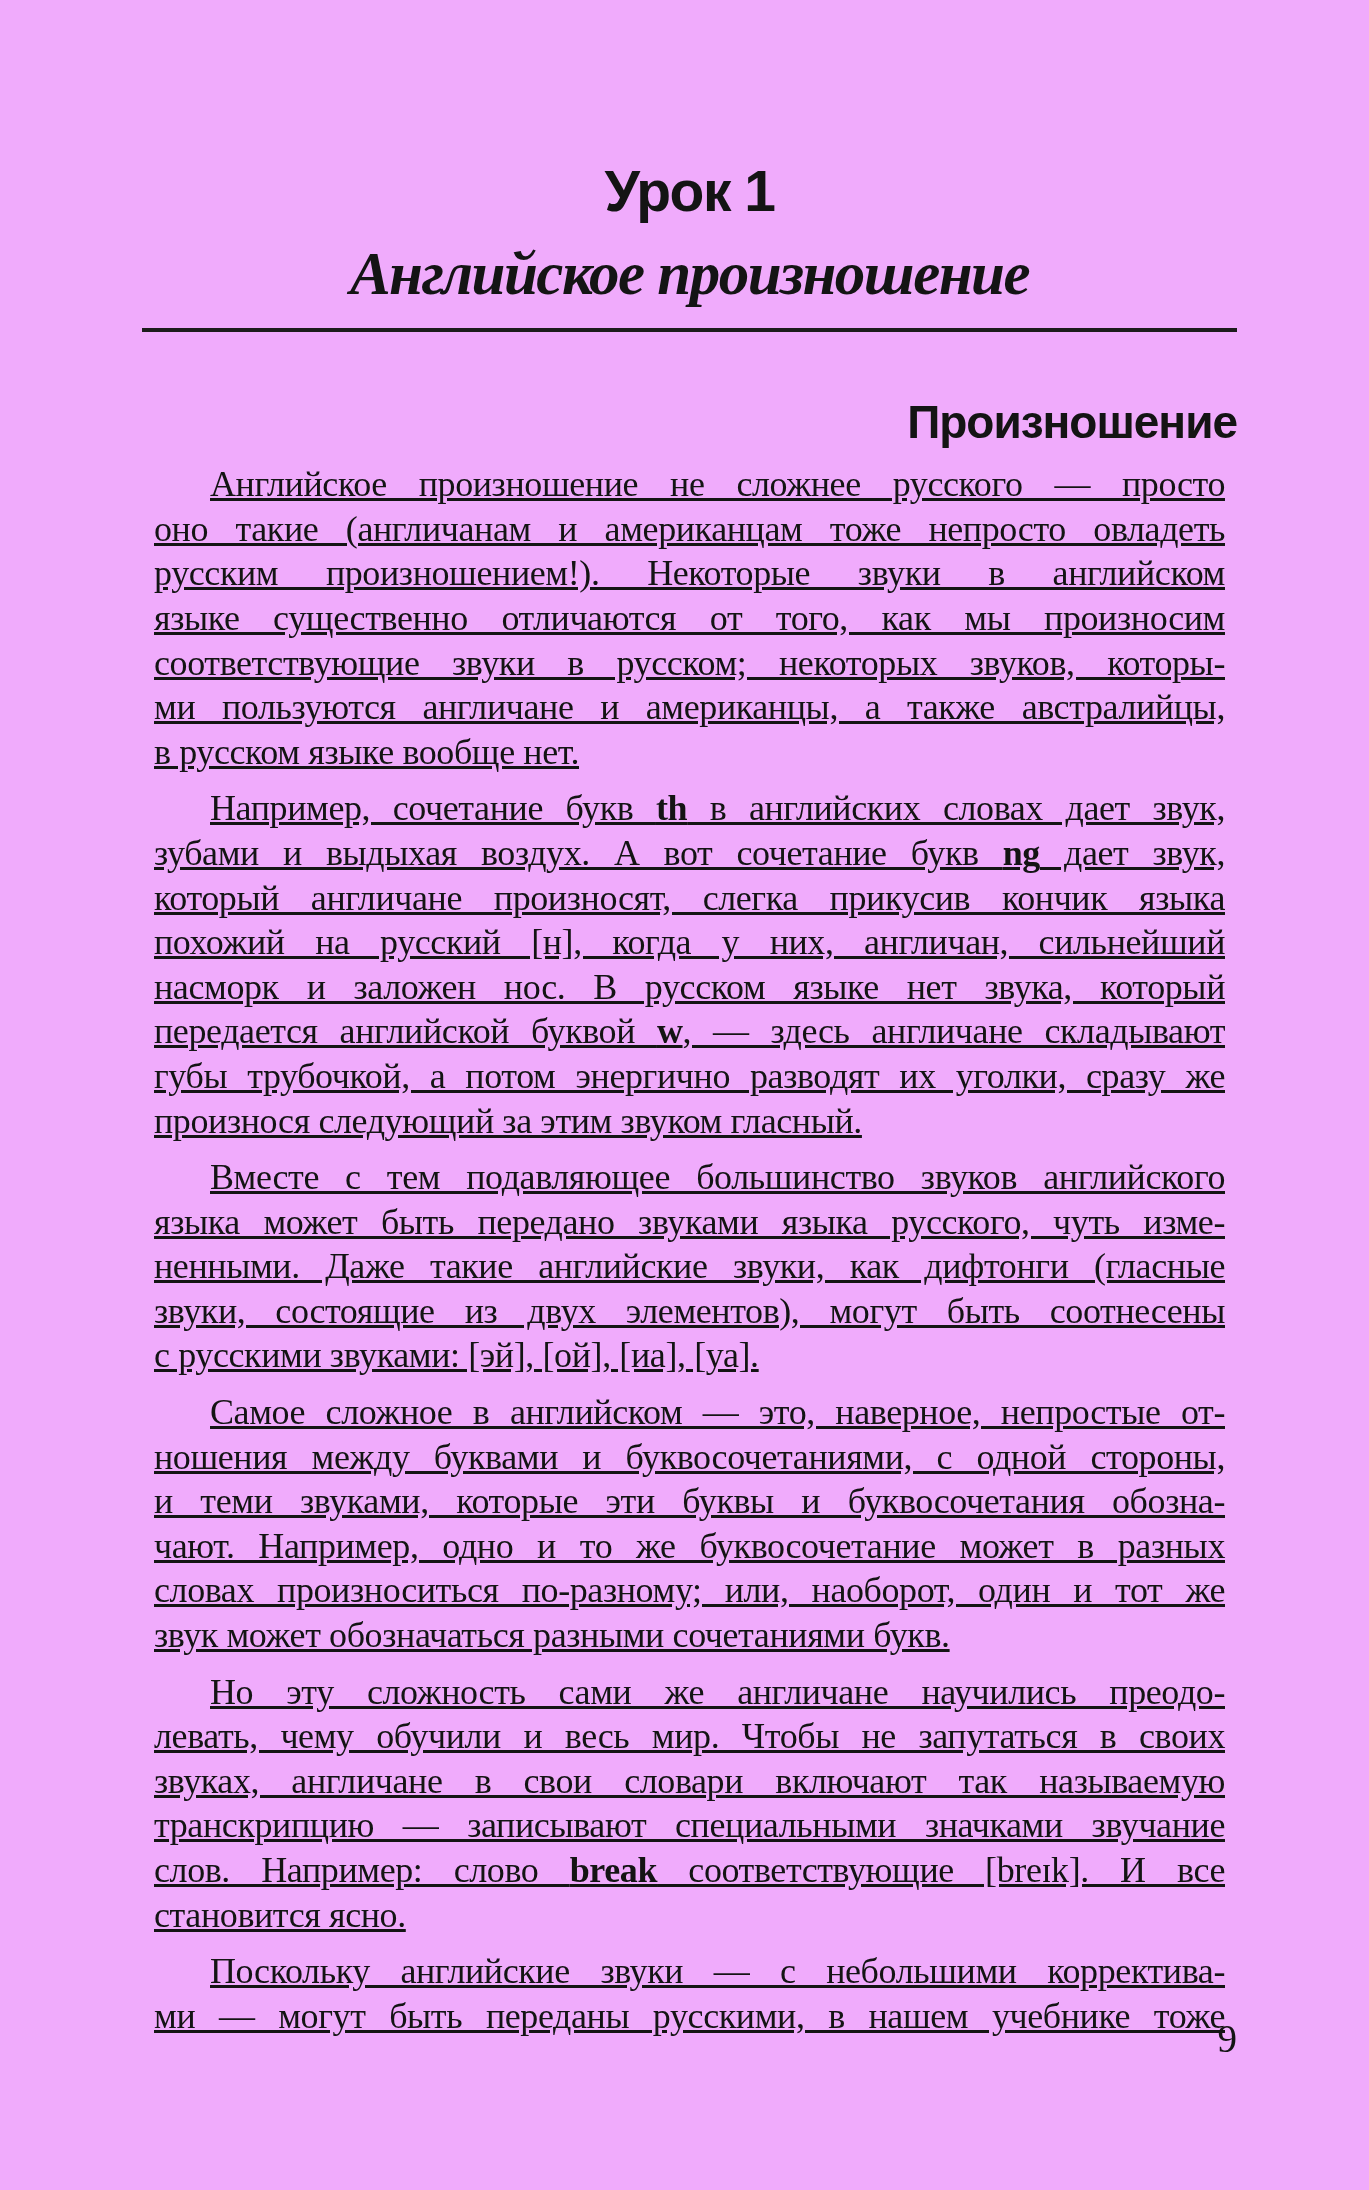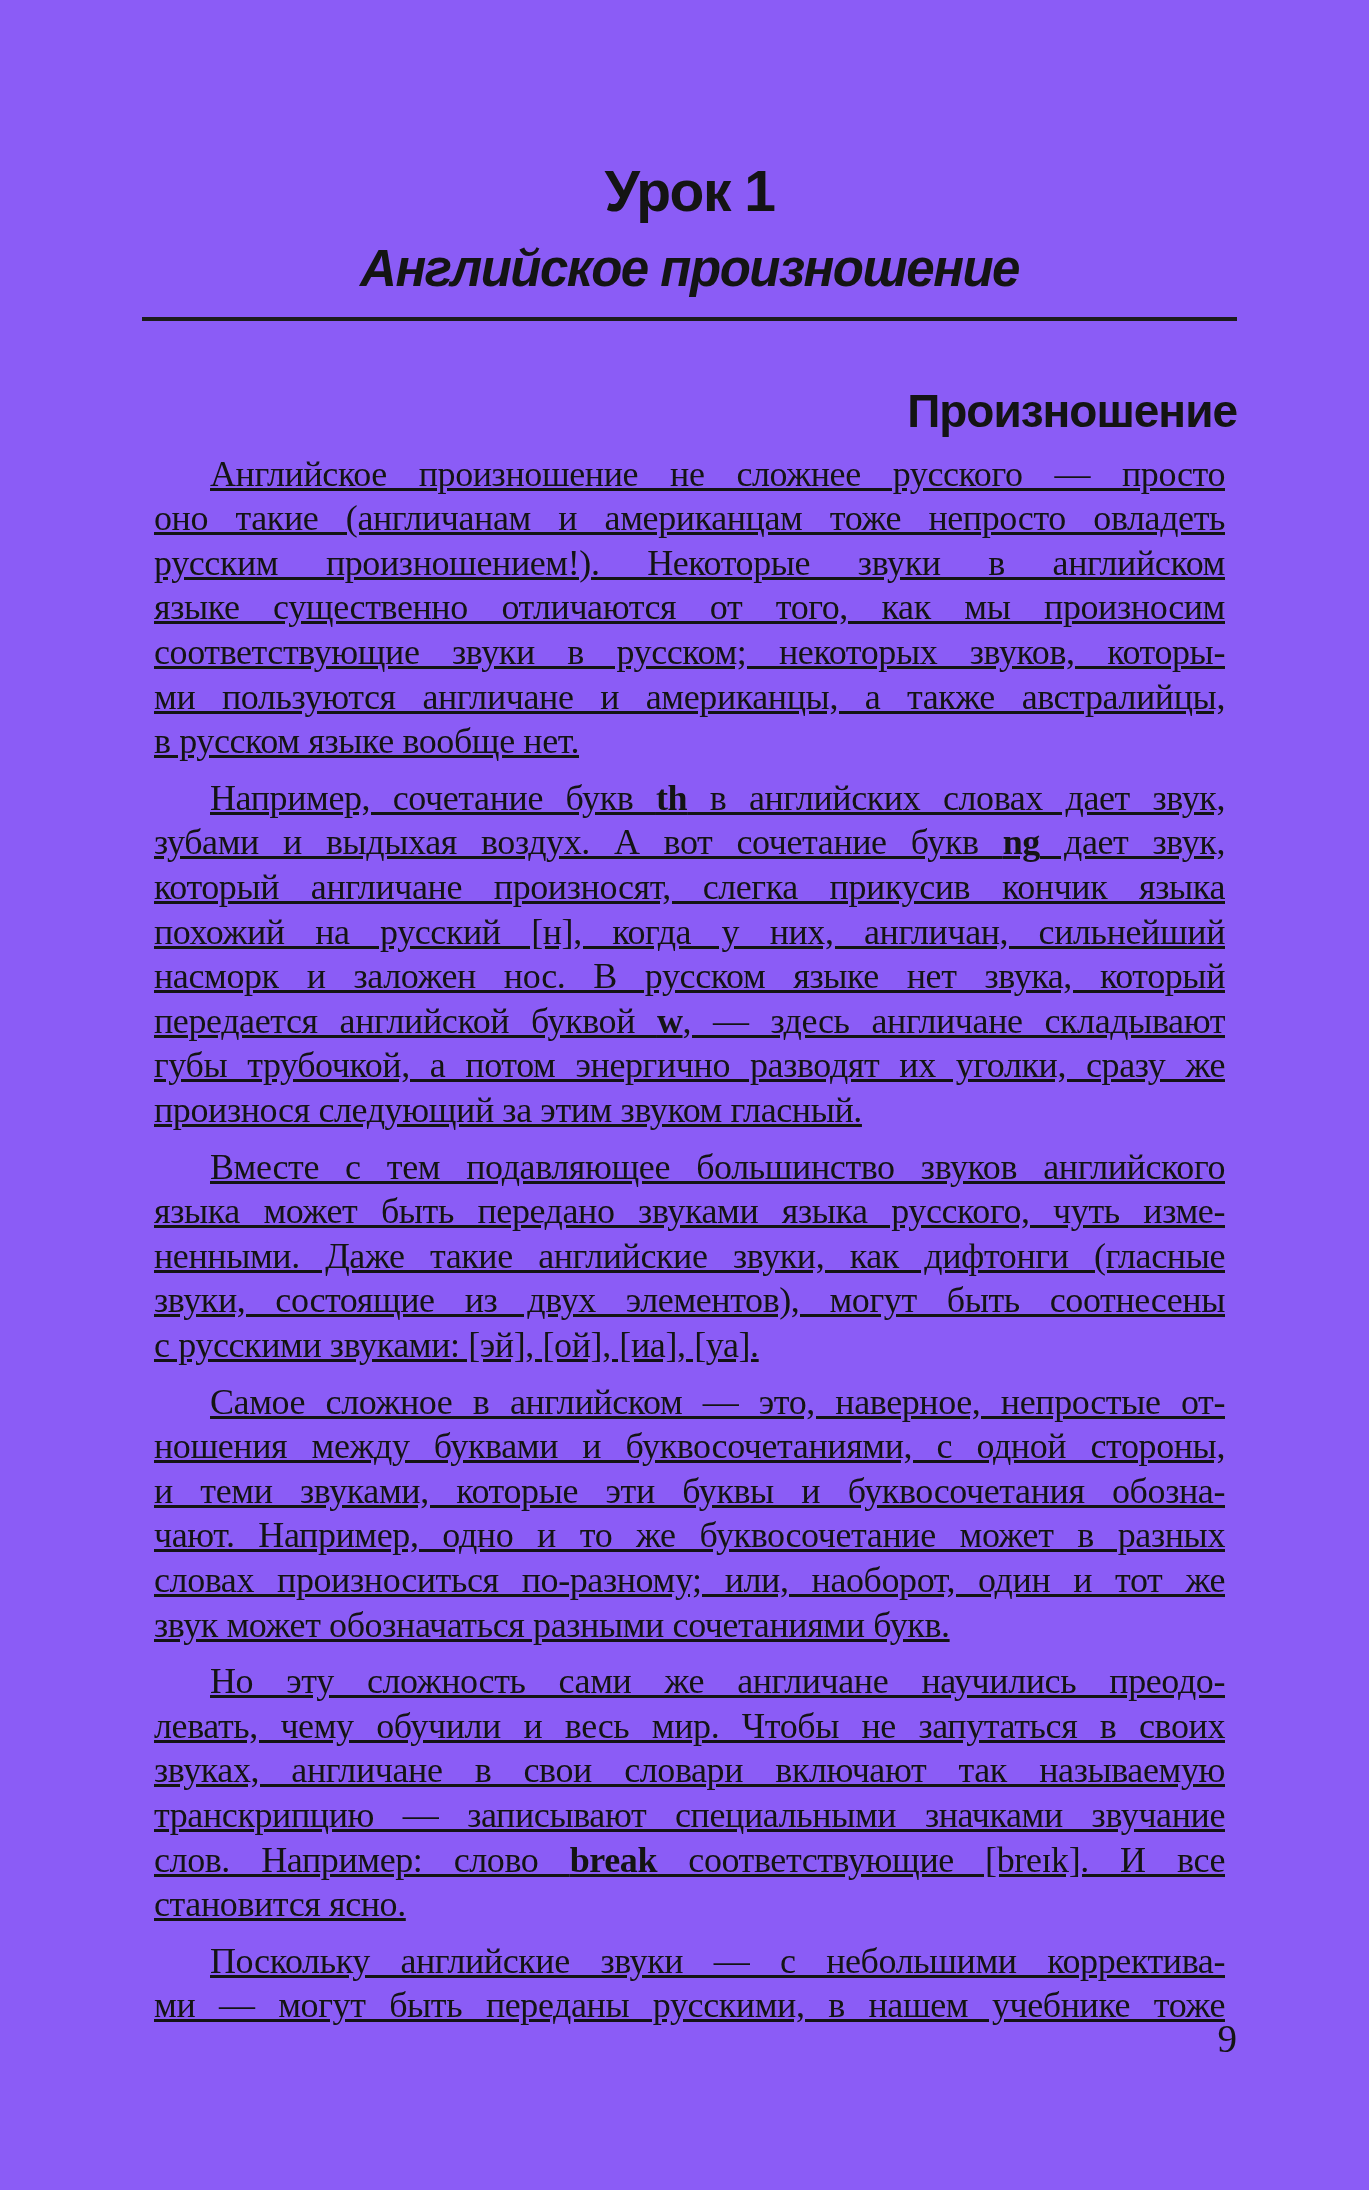--- a/index.html
+++ b/index.html
@@ -26,24 +26,24 @@
     font-family: "Liberation Sans", sans-serif;
     font-weight: bold;
     font-style: normal;
     font-size: 57px;
     line-height: 1.05;
     letter-spacing: -1.5px;
   }
   .lesson-subtitle {
     margin: 20px 0 0 0;
     text-align: center;
-    font-family: Liberation Sans, sans-serif;
+    font-family: Liberation Serif, serif;
     font-weight: bold;
     font-style: italic;
-    font-size: 51px;
+    font-size: 61px;
     line-height: 1.05;
     letter-spacing: -1.5px;
   }
   .title-divider {
     margin-top: 22px;
     height: 4px;
     background: #1c1c1c;
     border: none;
   }
   .section-heading {
@@ -74,21 +74,21 @@
     position: absolute;
     top: 2018px;
     right: 132px;
     font-size: 39px;
     line-height: 1.1;
   }
 </style>
 </head>
 <body>
 
-<div class="page" style="background: #8b5cf6; color: rgb(20, 20, 20);">
+<div class="page" style="background: #f0abfc; color: rgb(20, 20, 20);">
   <div class="content">
     <h1 class="lesson-title">Урок 1</h1>
     <h2 class="lesson-subtitle">Английское произношение</h2>
     <div class="title-divider" style="background: rgb(28, 28, 28);"></div>
     <h3 class="section-heading">Произношение</h3>
     <div class="body-text" id="body-text">
         <div class="para">
           <div class="line indent"><span>Английское произношение не сложнее русского — просто</span></div>
           <div class="line"><span>оно такие (англичанам и американцам тоже непросто овладеть</span></div>
           <div class="line"><span>русским произношением!). Некоторые звуки в английском</span></div>

